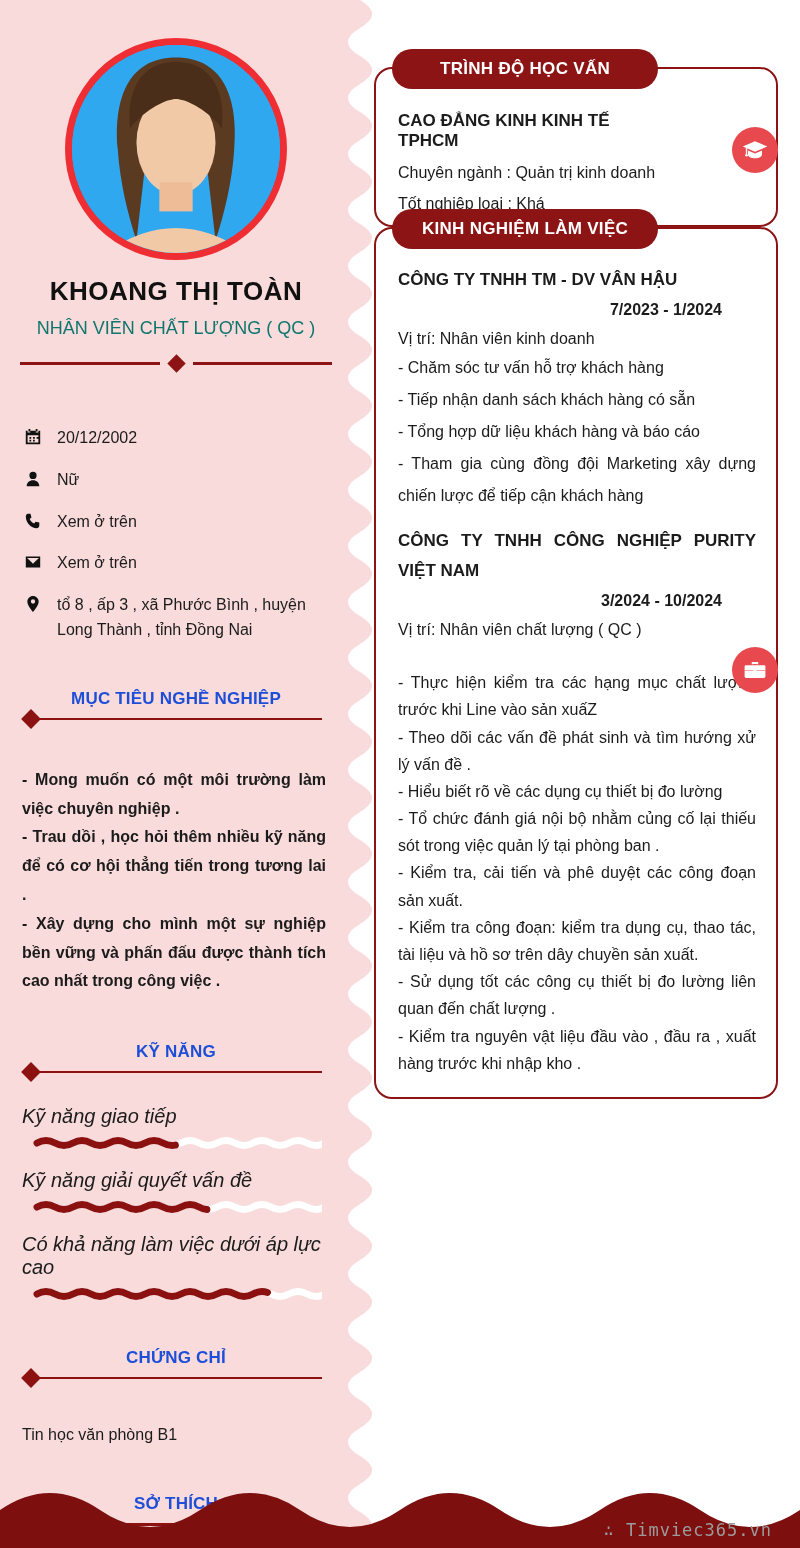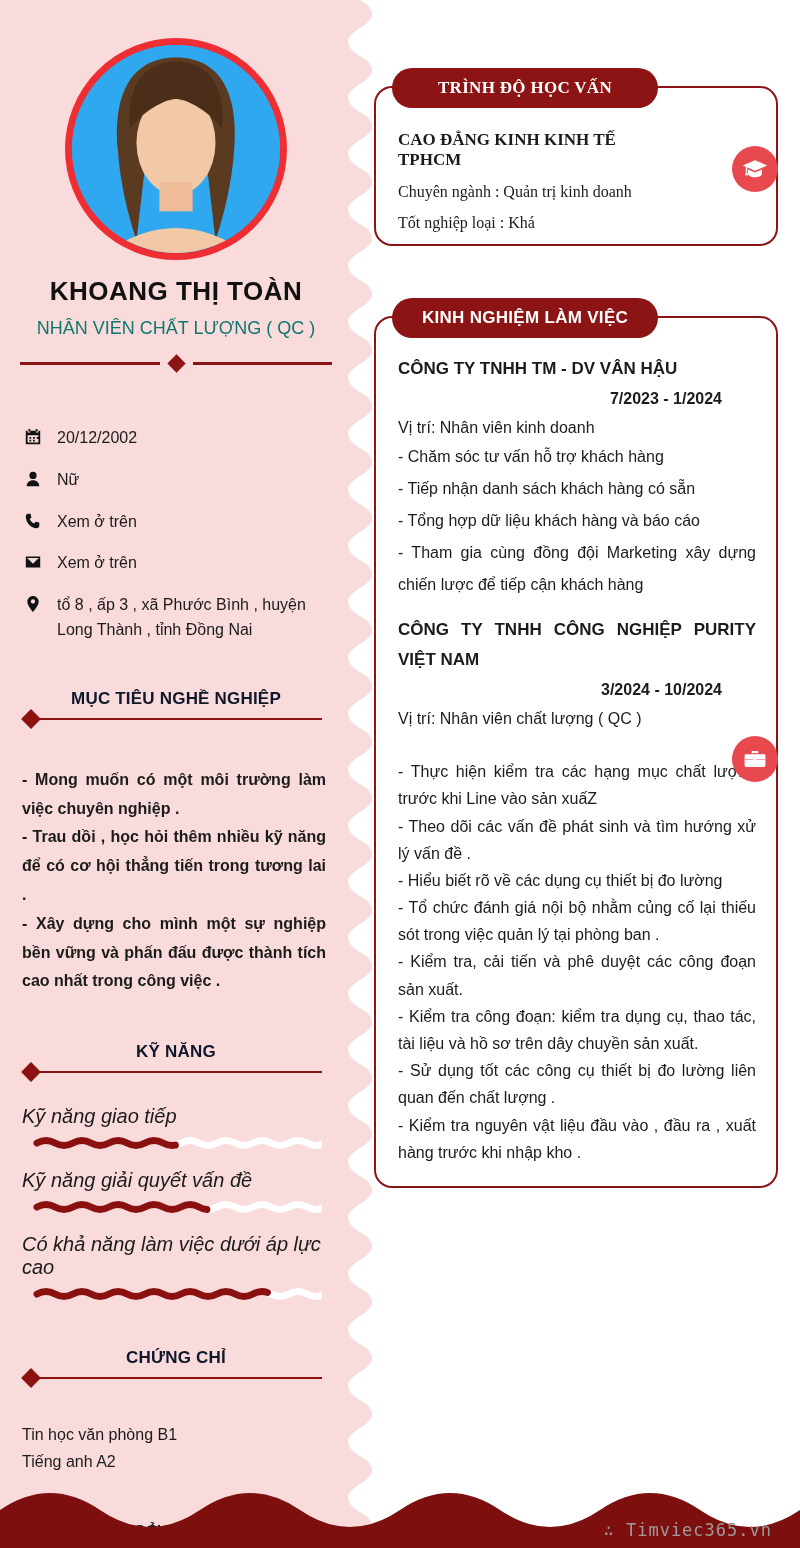--- a/index.html
+++ b/index.html
@@ -15,40 +15,40 @@
   .photo svg{display:block;width:100%;height:100%;}
   .name{font-size:26px;font-weight:bold;text-align:center;margin:16px 6px 0;letter-spacing:.5px;color:#111;}
   .ptitle{font-size:18px;text-align:center;margin-top:11px;color:#0f766e;}
   .divider{display:flex;align-items:center;margin:18px 20px 0;}
   .divider .ln{flex:1;height:2.5px;background:#8c1414;}
   .divider .dm{width:13px;height:13px;background:#8c1414;transform:rotate(45deg);margin:0 10px;flex:0 0 13px;}
   .contact{margin:56px 26px 0 24px;padding:0;list-style:none;}
   .contact li{display:flex;gap:15px;margin-bottom:17px;font-size:16px;line-height:1.55;align-items:flex-start;}
   .cicon{width:18px;height:18px;flex:0 0 18px;margin-top:2px;}
   .sec{margin-top:46px;}
-  .sec-h{font-size:17px;font-weight:bold;text-align:center;margin:0 24px;color:#0f172a;letter-spacing:.2px;}
+  .sec-h{font-size:17px;font-weight:bold;text-align:center;margin:0 24px;color:#1d4ed8;letter-spacing:.2px;}
   .sec-line{display:flex;align-items:center;margin:3px 30px 0 24px;}
   .sec-line .dm{width:14px;height:14px;background:#8c1111;transform:rotate(45deg);flex:0 0 14px;}
   .sec-line .ln{flex:1;height:2.5px;background:#8c1111;margin-left:-7px;}
   .sec-body{margin:40px 26px 0 22px;font-size:16px;}
   .obj p{margin:0;text-align:justify;line-height:1.8;font-weight:bold;}
   .skills-body{margin-top:26px;}
   .skill-label{margin:18px 0 7px;font-size:20px;font-style:italic;}
   .skillbar{display:block;margin-left:10px;}
   .skillbar path{fill:none;stroke-linecap:round;}
   .skillbar .track{stroke:#ffffff;stroke-width:7;}
   .skillbar .fill{stroke:#8b1111;stroke-width:7;}
   .lines p{margin:0;line-height:1.7;}
   .cert-body{margin-top:36px;}
   .hob-body{margin-top:28px;}
   
   .main{position:absolute;left:374px;top:0;width:404px;z-index:2;}
   .card{position:relative;border:2px solid #8c1414;border-radius:18px;background:#fff;box-sizing:border-box;}
-  .edu-card{margin-top:86px;height:160px;font-family:Liberation Serif, serif;}
-  .exp-card{margin-top:70px;height:872px;}
+  .edu-card{margin-top:67px;height:160px;}
+  .exp-card{height:872px;}
   .pill{position:absolute;top:-20px;left:16px;width:266px;height:40px;background:#8c1414;
         border-radius:21px;color:#fff;font-weight:bold;font-size:17px;text-align:center;
         line-height:40px;letter-spacing:.3px;}
   .badge{position:absolute;right:-2px;width:46px;height:46px;border-radius:50%;background:#e8494f;
          display:flex;align-items:center;justify-content:center;z-index:3;}
   .edu-badge{top:58px;}
   .exp-badge{top:418px;}
   .edu-body{padding:42px 102px 0 22px;}
   .school{font-size:17px;font-weight:bold;}
   .edu-line{font-size:16px;margin-top:13px;}
@@ -170,21 +170,20 @@
   </section>
 
   <section class="sec">
     <div class="sec-h">CHỨNG CHỈ</div>
     <div class="sec-line">
       <span class="dm"></span>
       <span class="ln"></span>
     </div>
     <div class="sec-body lines cert-body">
       <p>Tin học văn phòng B1</p>
-      <p>Tiếng anh A2</p>
     </div>
   </section>
 
   <section class="sec">
     <div class="sec-h">SỞ THÍCH</div>
     <div class="sec-line">
       <span class="dm"></span>
       <span class="ln"></span>
     </div>
     <div class="sec-body lines hob-body">

